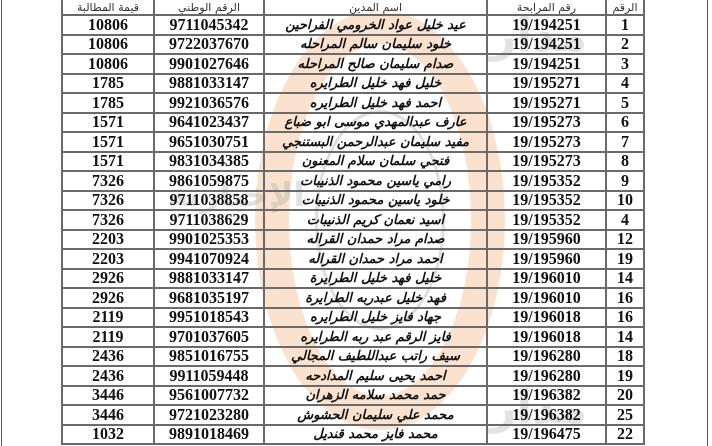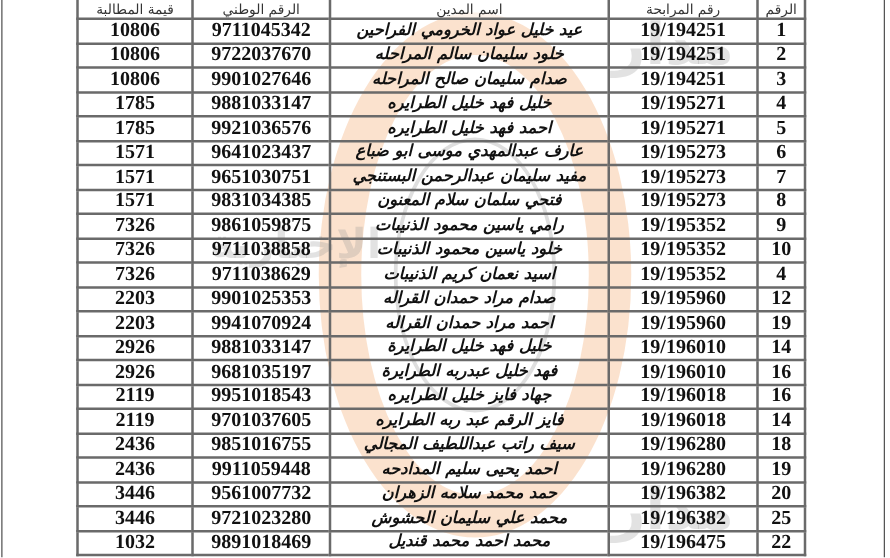--- a/index.html
+++ b/index.html
@@ -280,18 +280,18 @@
       <tr>
         <td>25</td>
         <td>19/196382</td>
         <td class="name">محمد علي سليمان الحشوش</td>
         <td>9721023280</td>
         <td>3446</td>
       </tr>
       <tr>
         <td>22</td>
         <td>19/196475</td>
-        <td class="name">محمد احمد محمد قنديل</td>
+        <td class="name">محمد فايز محمد قنديل</td>
         <td>9891018469</td>
         <td>1032</td>
       </tr>
     </tbody>
 </table>
 
 </body></html>

